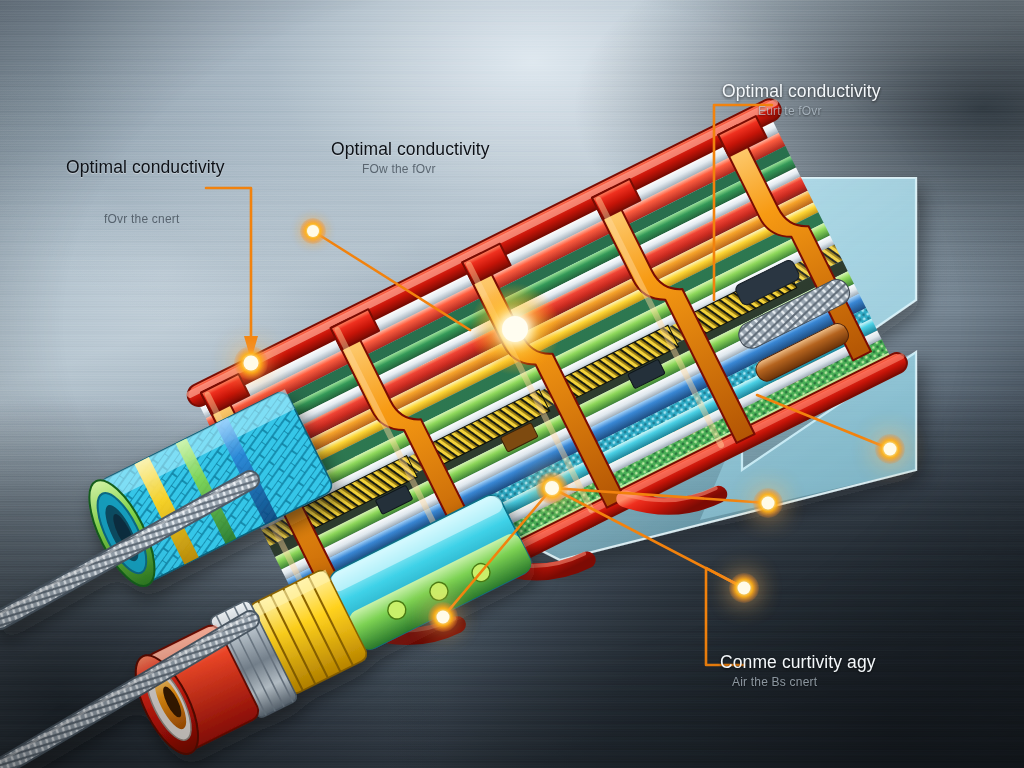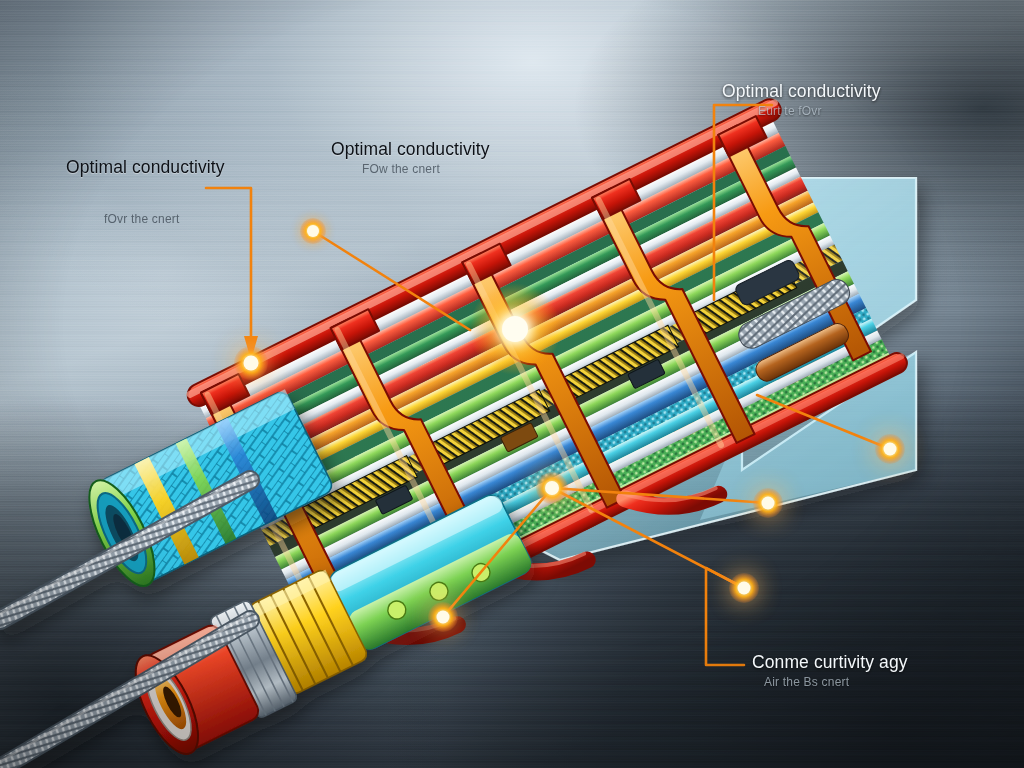--- a/index.html
+++ b/index.html
@@ -478,26 +478,26 @@
 
   <div class="bg-vig"></div>
 
   <div class="callout dark" style="left:66px;top:158px;">
     <div class="ttl">Optimal conductivity</div>
     <div class="sub" style="padding-left:38px;margin-top:34px;">fOvr the cnert</div>
   </div>
 
   <div class="callout dark" style="left:331px;top:140px;">
     <div class="ttl">Optimal conductivity</div>
-    <div class="sub" style="padding-left:31px;">FOw the cnert</div>
+    <div class="sub" style="padding-left:31px;">FOw the fOvr</div>
   </div>
 
   <div class="callout light" style="left:722px;top:82px;">
     <div class="ttl">Optimal conductivity</div>
     <div class="sub" style="padding-left:36px;">Eurt te fOvr</div>
   </div>
 
-  <div class="callout light" style="left:752px;top:653px;">
+  <div class="callout light" style="left:720px;top:653px;">
     <div class="ttl">Conme curtivity agy</div>
     <div class="sub" style="padding-left:12px;">Air the Bs cnert</div>
   </div>
 
 </div>
 
 </body></html>

